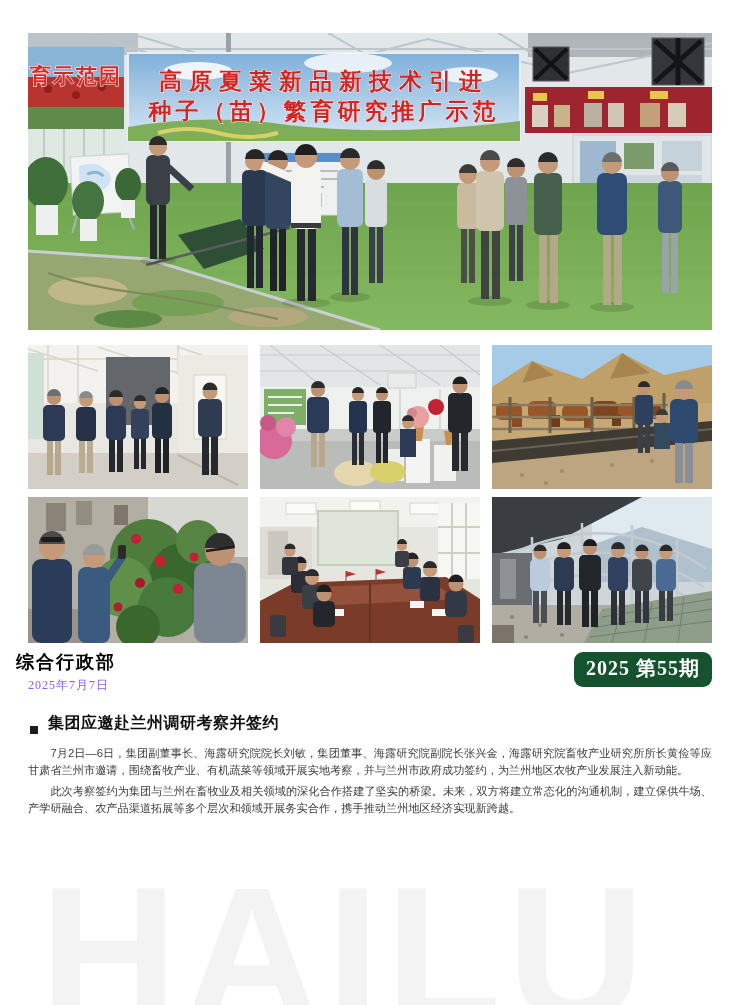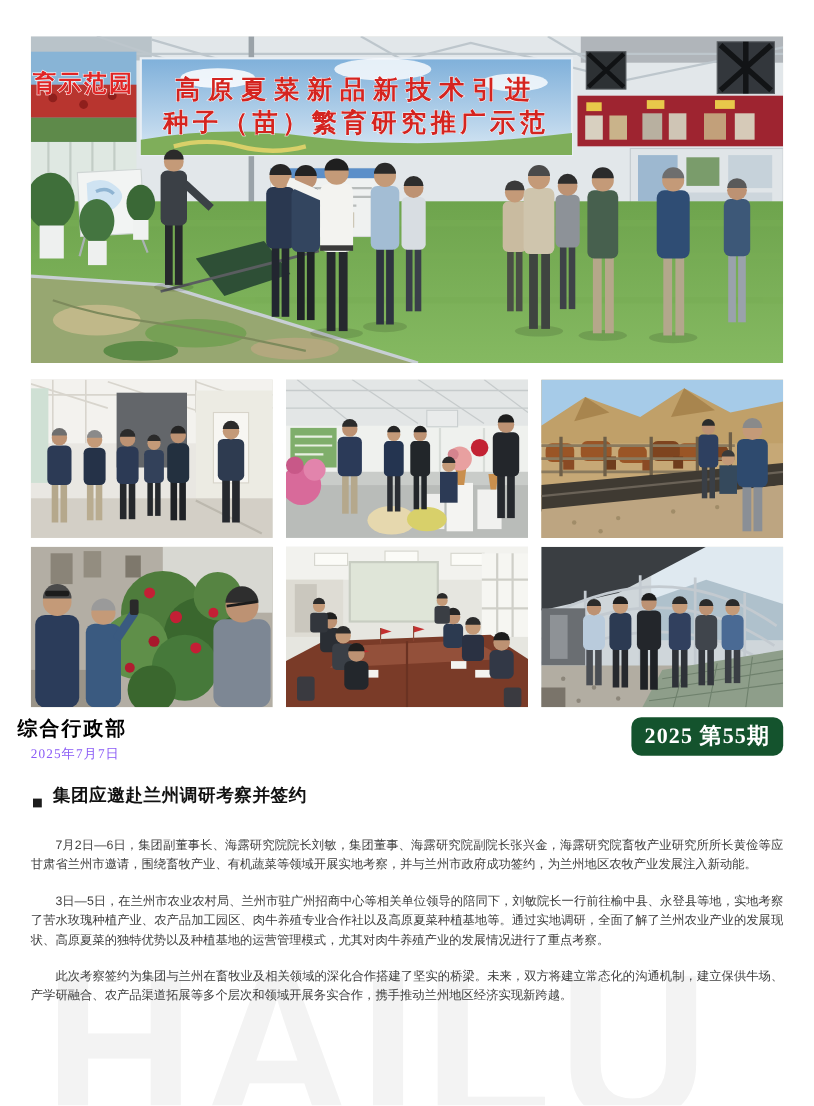--- a/index.html
+++ b/index.html
@@ -15,21 +15,21 @@
              color:#f3f3f3;letter-spacing:6px;z-index:0;user-select:none;line-height:1;}
   .dept{position:absolute;left:16px;top:650px;font:bold 18px "Liberation Serif",serif;color:#000000;letter-spacing:2px;z-index:2;}
   .date{position:absolute;left:28px;top:677px;font:12px "Liberation Serif",serif;color:#8b5cf6;letter-spacing:1px;z-index:2;}
   .badge{position:absolute;right:28px;top:652px;background:#14532d;color:#ffffff;border-radius:9px;
          padding:3px 12px 5px;font:bold 20px "Liberation Serif",serif;letter-spacing:1px;z-index:2;}
   .headline{position:absolute;left:30px;top:713px;display:flex;align-items:flex-end;z-index:2;}
   .headline .bullet{width:8px;height:8px;background:#1c1c1c;margin:6px 10px 0 0;flex:none;}
   .headline h1{margin:0;font:bold 16px "Liberation Sans",sans-serif;color:#111;letter-spacing:0.5px;}
   .body{position:absolute;left:28px;top:745px;width:684px;z-index:1;
         font-size:11.2px;line-height:17.4px;color:#3e3e3e;text-align:justify;}
-  .body p{margin:16px 0 3px;text-indent:2em;}
+  .body p{margin:0 0 3px;text-indent:2em;}
   text{paint-order:stroke;}
   .banner-txt{font:bold 23px "Liberation Sans",sans-serif;fill:#d42420;stroke:#ffffff;stroke-width:0.8px;}
   .side-banner-txt{font:bold 21px "Liberation Sans",sans-serif;fill:#e02525;stroke:#ffffff;stroke-width:1px;}
 </style>
 </head>
 <body>
 
 <div class="page">
 
   <div class="watermark">HAILU</div>
@@ -664,17 +664,16 @@
   <div class="date">2025年7月7日</div>
   <div class="badge">2025 第55期</div>
 
   <div class="headline">
     <span class="bullet"></span>
     <h1>集团应邀赴兰州调研考察并签约</h1>
   </div>
 
   <div class="body">
     <p>7月2日—6日，集团副董事长、海露研究院院长刘敏，集团董事、海露研究院副院长张兴金，海露研究院畜牧产业研究所所长黄俭等应甘肃省兰州市邀请，围绕畜牧产业、有机蔬菜等领域开展实地考察，并与兰州市政府成功签约，为兰州地区农牧产业发展注入新动能。</p>
-    <p>3日—5日，在兰州市农业农村局、兰州市驻广州招商中心等相关单位领导的陪同下，刘敏院长一行前往榆中县、永登县等地，实地考察了苦水玫瑰种植产业、农产品加工园区、肉牛养殖专业合作社以及高原夏菜种植基地等。通过实地调研，全面了解了兰州农业产业的发展现状、高原夏菜的独特优势以及种植基地的运营管理模式，尤其对肉牛养殖产业的发展情况进行了重点考察。</p>
     <p>此次考察签约为集团与兰州在畜牧业及相关领域的深化合作搭建了坚实的桥梁。未来，双方将建立常态化的沟通机制，建立保供牛场、产学研融合、农产品渠道拓展等多个层次和领域开展务实合作，携手推动兰州地区经济实现新跨越。</p>
   </div>
 
 </div>
 
 </body></html>

